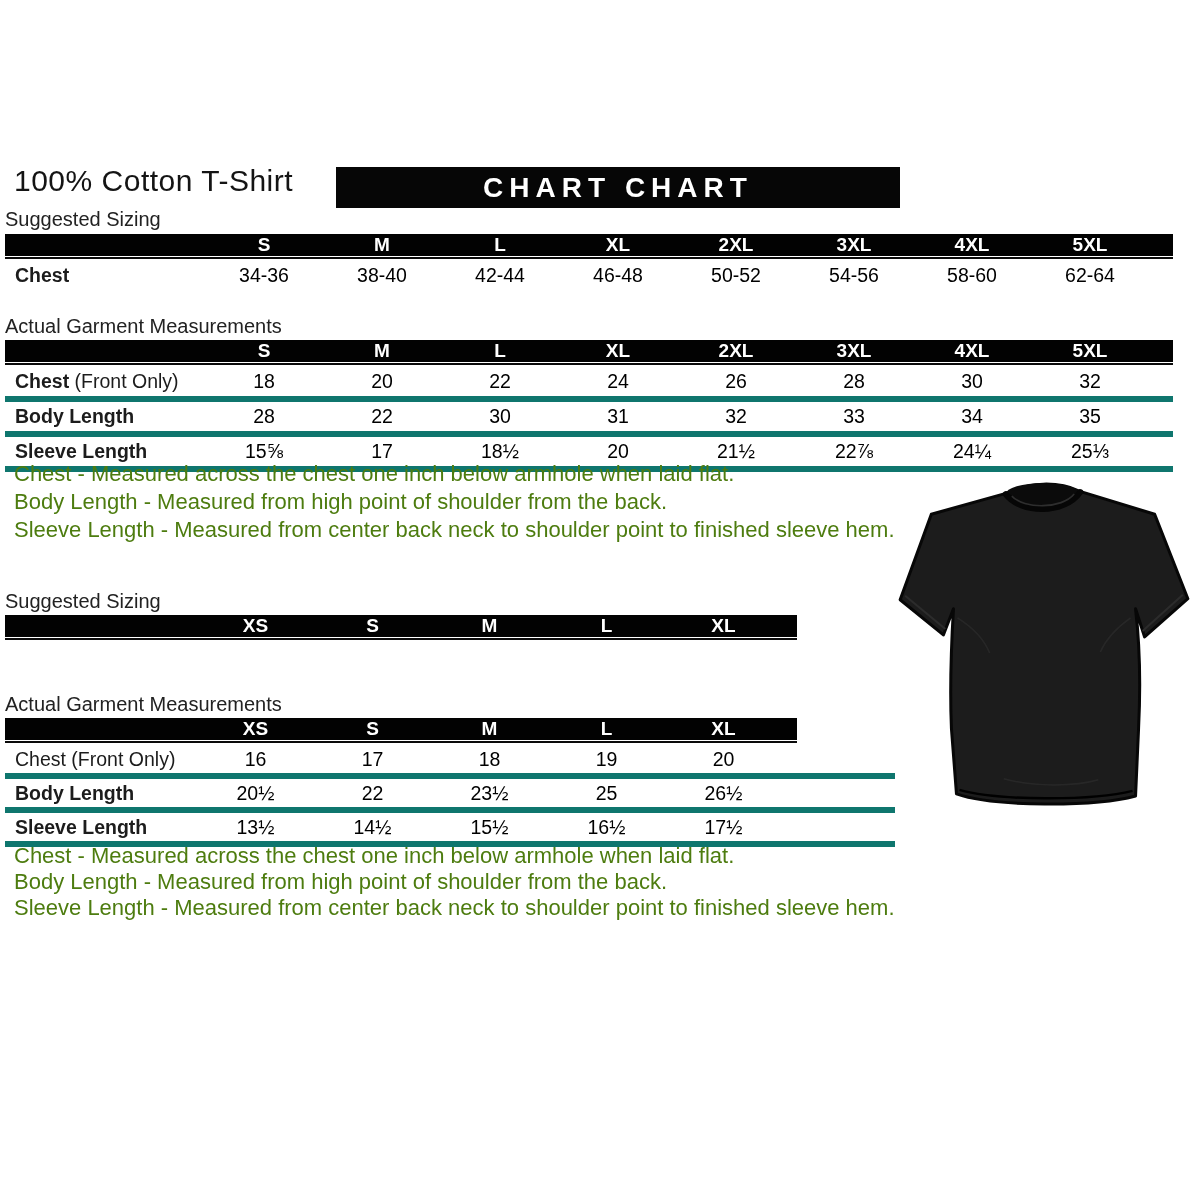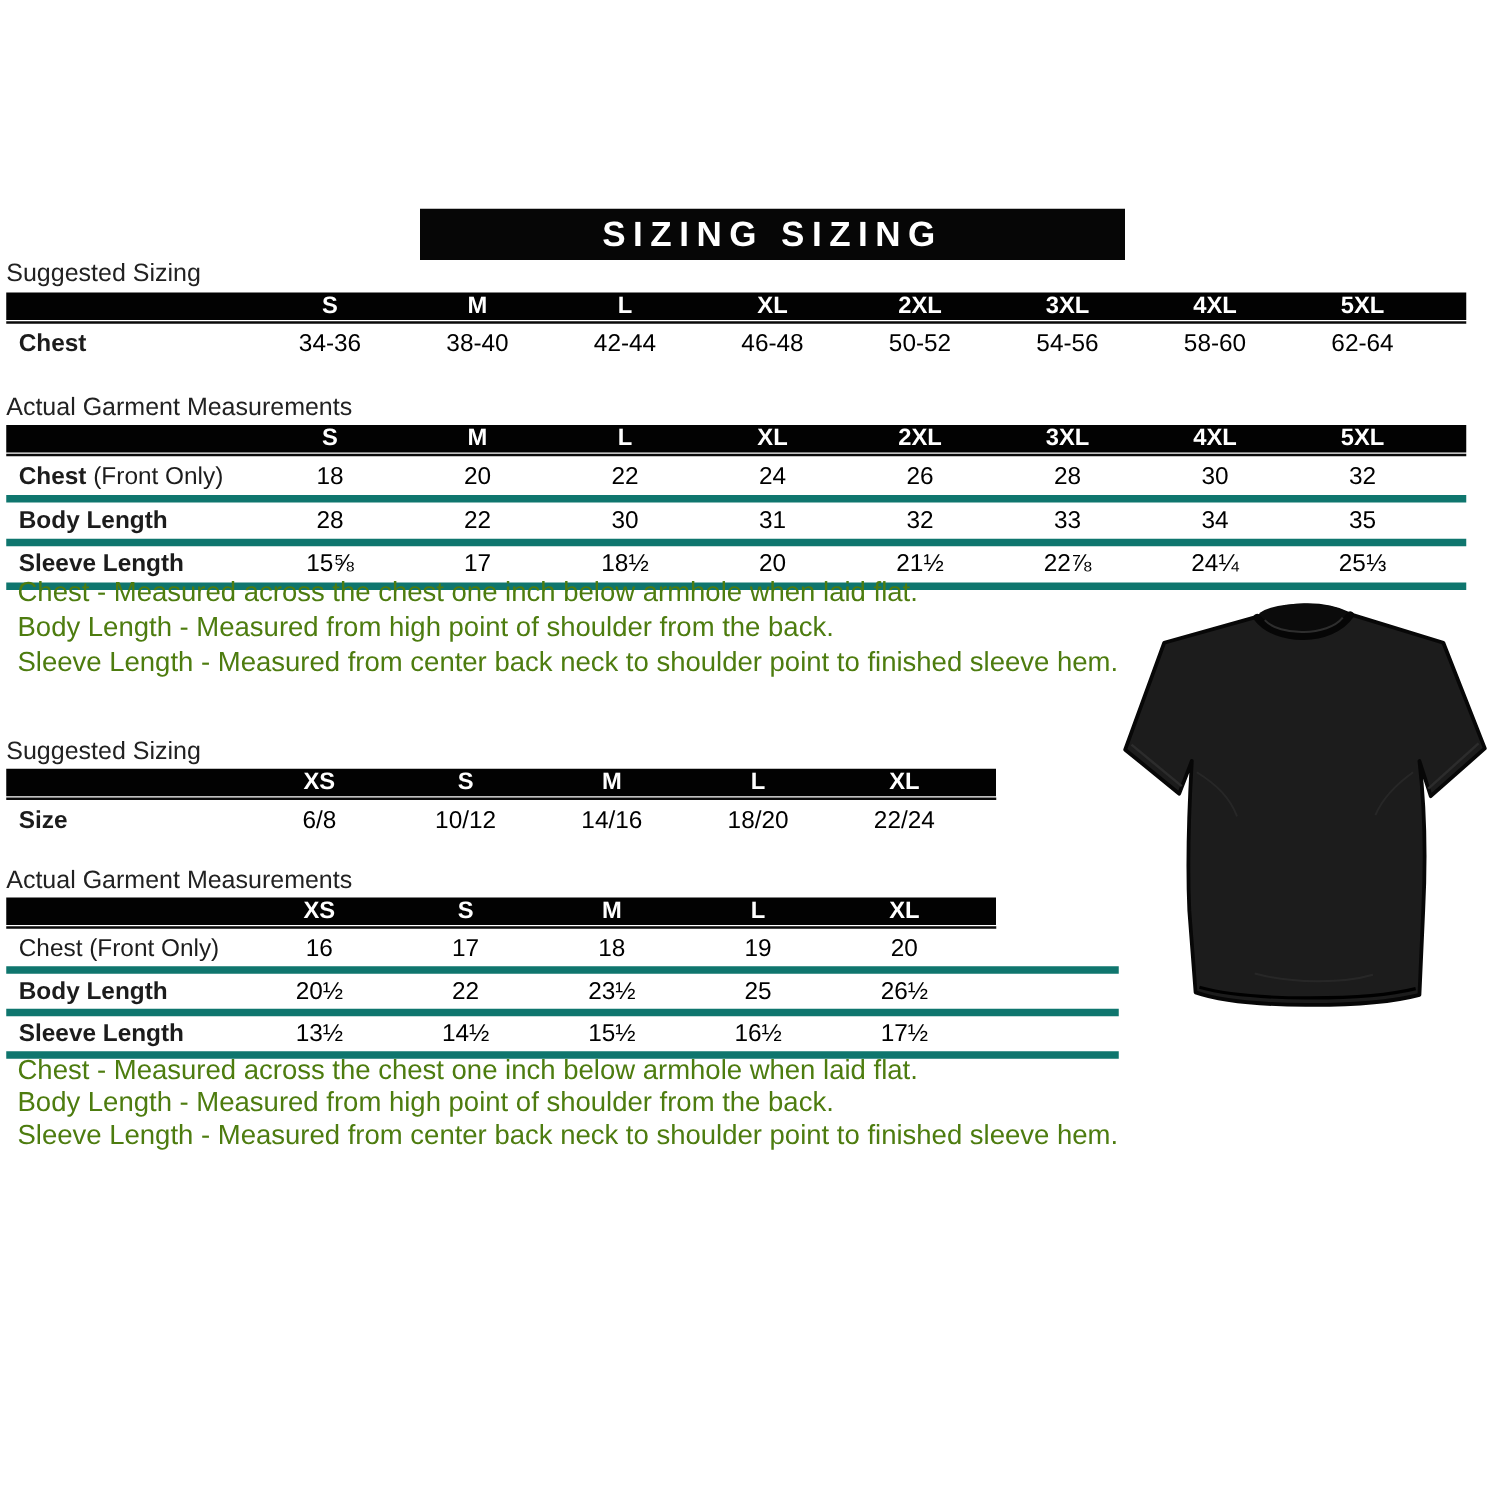--- a/index.html
+++ b/index.html
@@ -41,23 +41,24 @@
   .notes-adult{left:14px;top:460px;line-height:28px;}
   .notes-youth{left:14px;top:843px;line-height:26px;}
 
   .tshirt-wrap{left:893px;top:477px;width:302px;height:332px;}
 </style>
 </head>
 <body>
 
 <div class="page">
 
+  <div class="abs main-title">100% Cotton T-Shirt</div>
 
   <div class="abs banner">
-    <span>SIZING SIZING</span>
+    <span>CHART CHART</span>
   </div>
 
   <div class="abs section-label" style="left:5px;top:208px;">Suggested Sizing</div>
   <div class="abs stable adult-table" style="left:5px;top:234px;">
       <div class="trow thead">
         <div class="cell label-cell"></div>
         <div class="cell head-cell">S</div>
         <div class="cell head-cell">M</div>
         <div class="cell head-cell">L</div>
         <div class="cell head-cell">XL</div>
@@ -142,29 +143,20 @@
 
   <div class="abs section-label" style="left:5px;top:590px;">Suggested Sizing</div>
   <div class="abs stable youth-table" style="left:5px;top:615px;">
       <div class="trow thead">
         <div class="cell label-cell"></div>
         <div class="cell head-cell">XS</div>
         <div class="cell head-cell">S</div>
         <div class="cell head-cell">M</div>
         <div class="cell head-cell">L</div>
         <div class="cell head-cell">XL</div>
-        <div class="cell"></div>
-      </div>
-      <div class="trow tdata">
-        <div class="cell label-cell"><span class="b">Size</span></div>
-        <div class="cell val-cell">6/8</div>
-        <div class="cell val-cell">10/12</div>
-        <div class="cell val-cell">14/16</div>
-        <div class="cell val-cell">18/20</div>
-        <div class="cell val-cell">22/24</div>
         <div class="cell"></div>
       </div>
     </div>
 
   <div class="abs section-label" style="left:5px;top:693px;">Actual Garment Measurements</div>
   <div class="abs stable youth-table ruled" style="left:5px;top:718px;">
       <div class="trow thead">
         <div class="cell label-cell"></div>
         <div class="cell head-cell">XS</div>
         <div class="cell head-cell">S</div>

